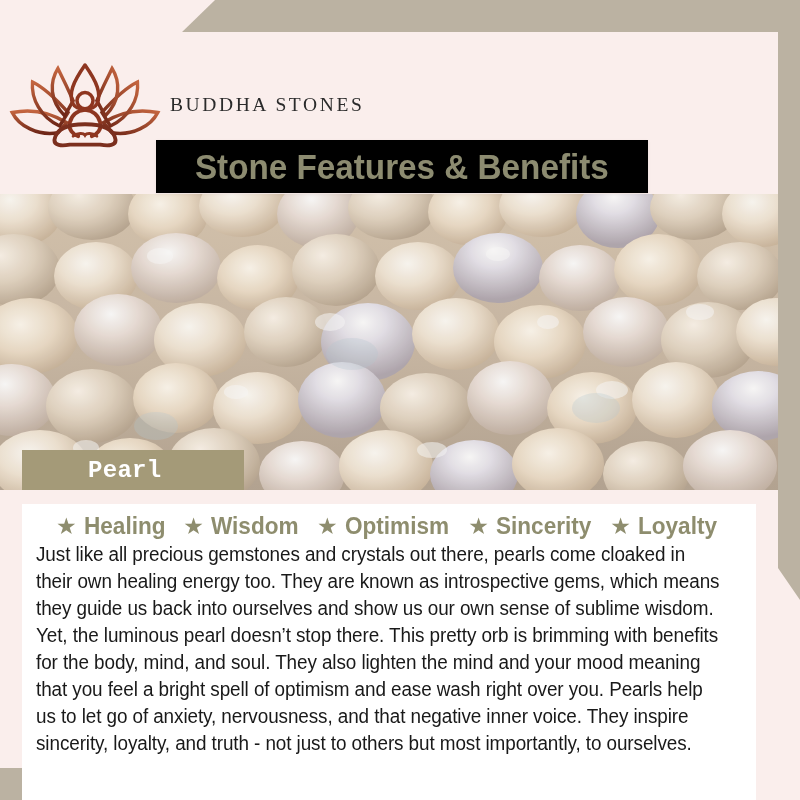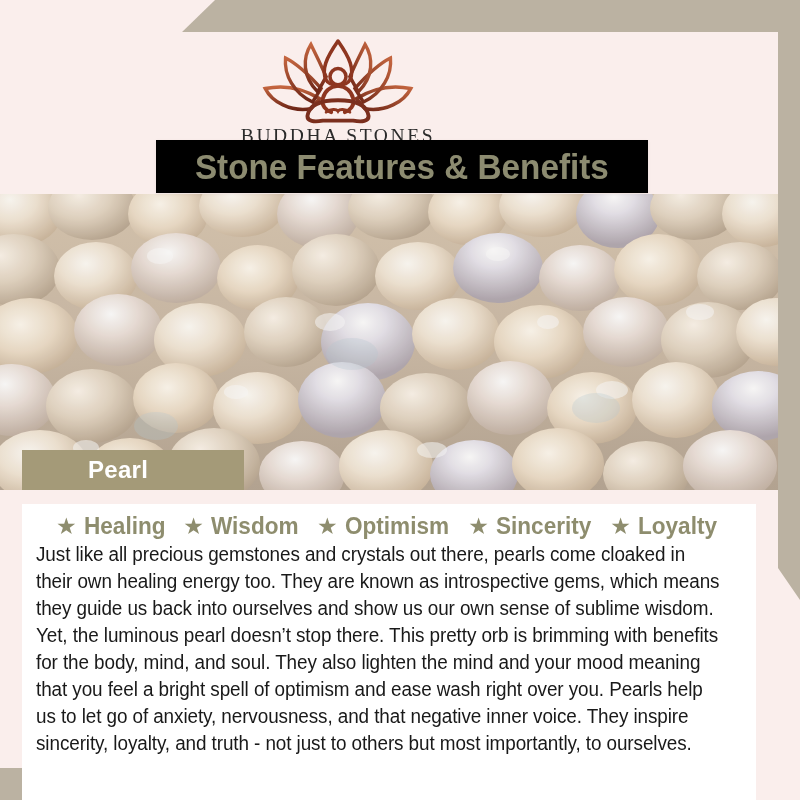--- a/index.html
+++ b/index.html
@@ -64,21 +64,20 @@
     z-index: 2;
   }
 
   
   .logo-block {
     position: absolute;
     top: 0; left: 0;
     width: 676px;
     height: 140px;
     display: flex;
-    flex-direction: column;
     align-items: center;
     justify-content: flex-start;
     padding-top: 4px;
     box-sizing: border-box;
   }
   .logo-mark {
     width: 170px;
     height: 88px;
     display: block;
   }
@@ -141,21 +140,21 @@
     bottom: 0;
     width: 222px;
     height: 40px;
     background: #a49a78;
     display: flex;
     align-items: center;
     z-index: 6;
   }
   .stone-tab-label {
     color: #ffffff;
-    font-family: Liberation Sans, sans-serif;
+    font-family: Liberation Mono, monospace;
     font-weight: bold;
     font-size: 24px;
     padding-left: 66px;
     letter-spacing: 0.3px;
   }
 
   
   .content-card {
     position: absolute;
     top: 458px;

